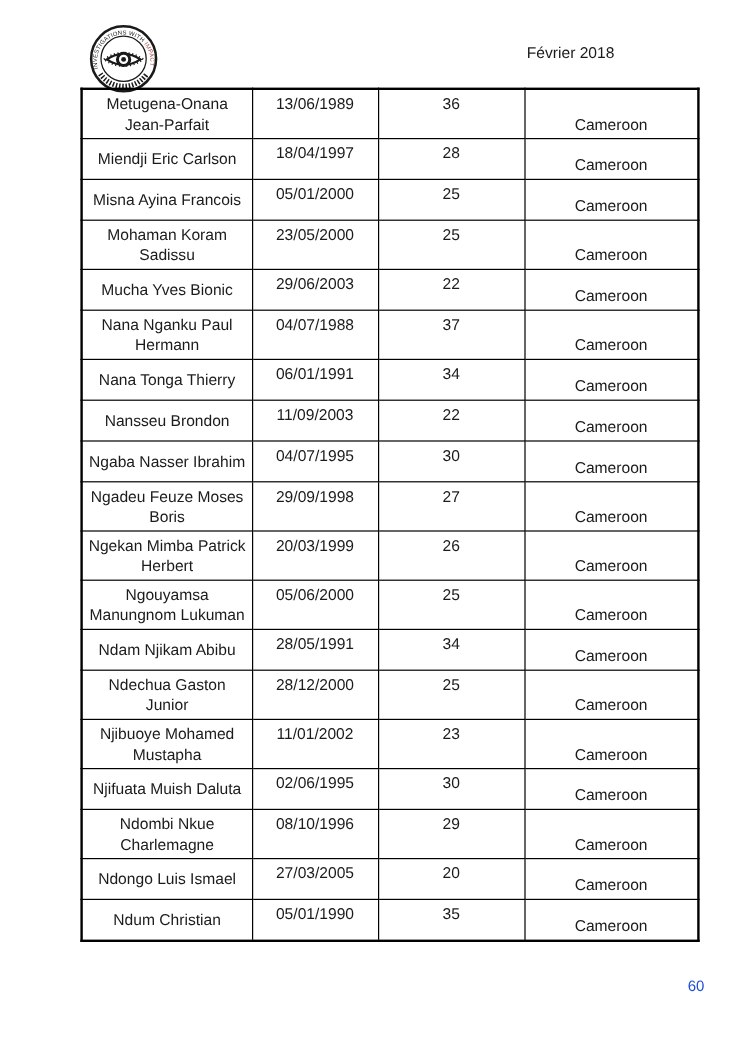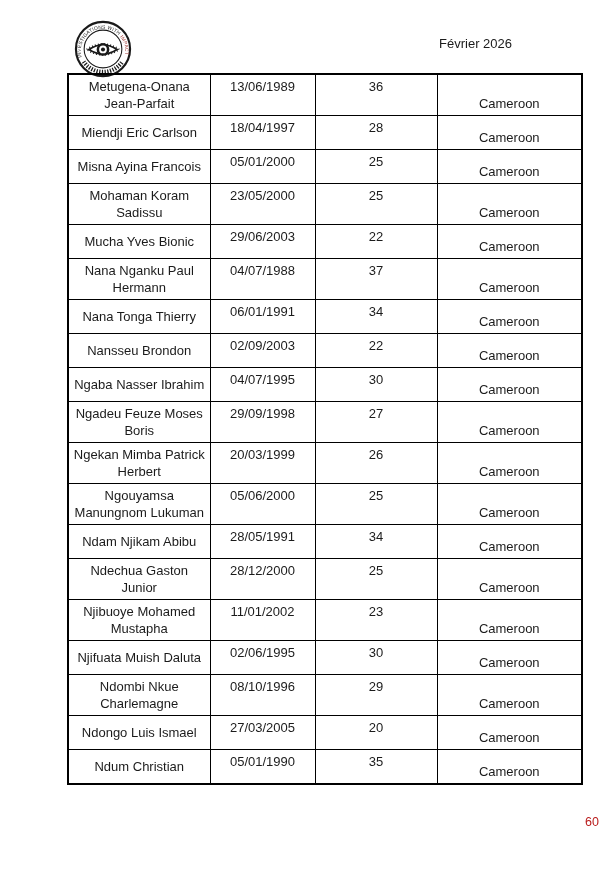--- a/index.html
+++ b/index.html
@@ -48,24 +48,24 @@
     vertical-align: middle;
     white-space: pre-line;
     padding-left: 3px;
     padding-right: 3px;
   }
   td.col-dob  { vertical-align: top;    padding-top: 4px; }
   td.col-age  { vertical-align: top;    padding-top: 4px; }
   td.col-country { vertical-align: bottom; padding-bottom: 5px; }
   .page-number {
     position: absolute;
-    right: 16px;
+    right: 28px;
     top: 815px;
     font-size: 12.5px;
-    color: #b91c1c;
+    color: #1d4ed8;
   }
 </style>
 </head>
 <body>
 
 <div class="page">
 
   <div class="logo">
     <svg width="58" height="58" viewBox="0 0 60 60">
       <defs>
@@ -81,21 +81,21 @@
 
       <g transform="translate(30,30.5)">
         <path d="M -17 0 Q 0 -11.5 17 0 Q 0 11.5 -17 0 Z" fill="none" stroke="#1a1a1a" stroke-width="1.6" stroke-dasharray="1 2.2"></path>
         <path d="M -14.5 0 Q 0 -9.5 14.5 0 Q 0 9.5 -14.5 0 Z" fill="#ffffff" stroke="#1a1a1a" stroke-width="2"></path>
         <circle r="5.3" fill="#ffffff" stroke="#1a1a1a" stroke-width="2.6"></circle>
         <circle r="2.1" fill="#1a1a1a"></circle>
       </g>
     </svg>
   </div>
 
-  <div class="date-label">Février 2026</div>
+  <div class="date-label">Février 2018</div>
 
   <table class="roster">
     <colgroup>
       <col style="width:142px">
       <col style="width:105px">
       <col style="width:122px">
       <col style="width:145px">
     </colgroup>
     <tbody>
         <tr>
@@ -138,21 +138,21 @@
           <td class="col-country">Cameroon</td>
         </tr>
         <tr>
           <td class="col-name">Nana Tonga Thierry</td>
           <td class="col-dob">06/01/1991</td>
           <td class="col-age">34</td>
           <td class="col-country">Cameroon</td>
         </tr>
         <tr>
           <td class="col-name">Nansseu Brondon</td>
-          <td class="col-dob">02/09/2003</td>
+          <td class="col-dob">11/09/2003</td>
           <td class="col-age">22</td>
           <td class="col-country">Cameroon</td>
         </tr>
         <tr>
           <td class="col-name">Ngaba Nasser Ibrahim</td>
           <td class="col-dob">04/07/1995</td>
           <td class="col-age">30</td>
           <td class="col-country">Cameroon</td>
         </tr>
         <tr>

